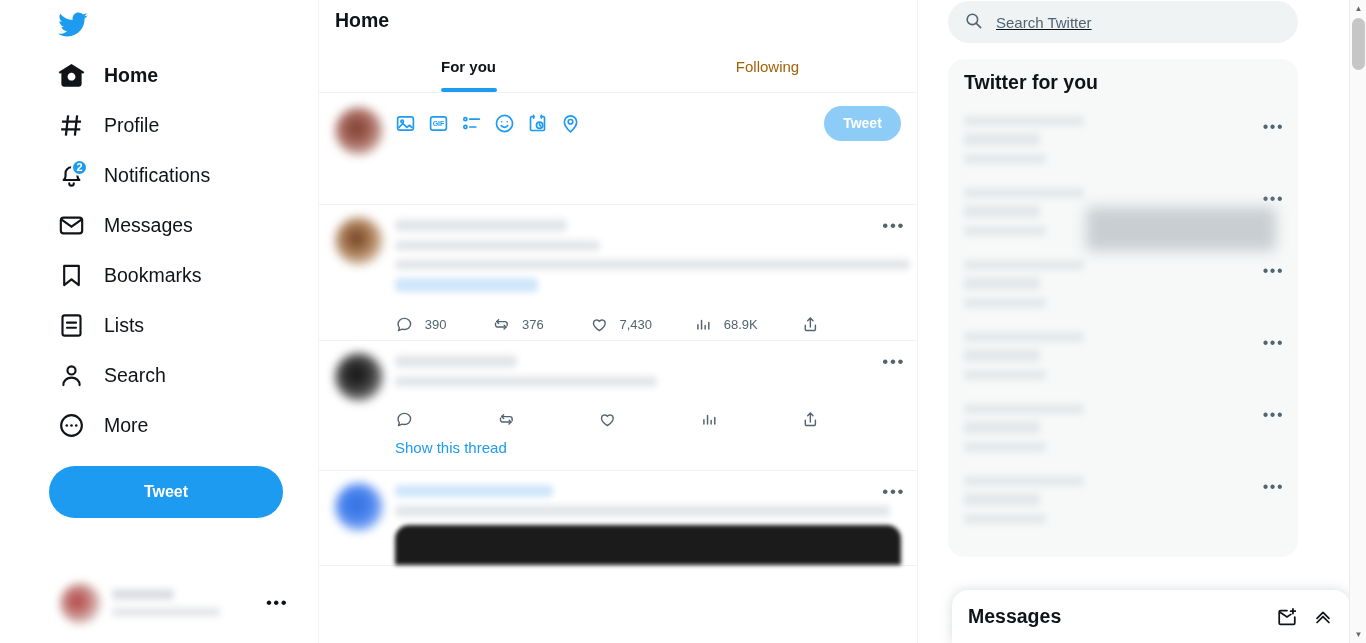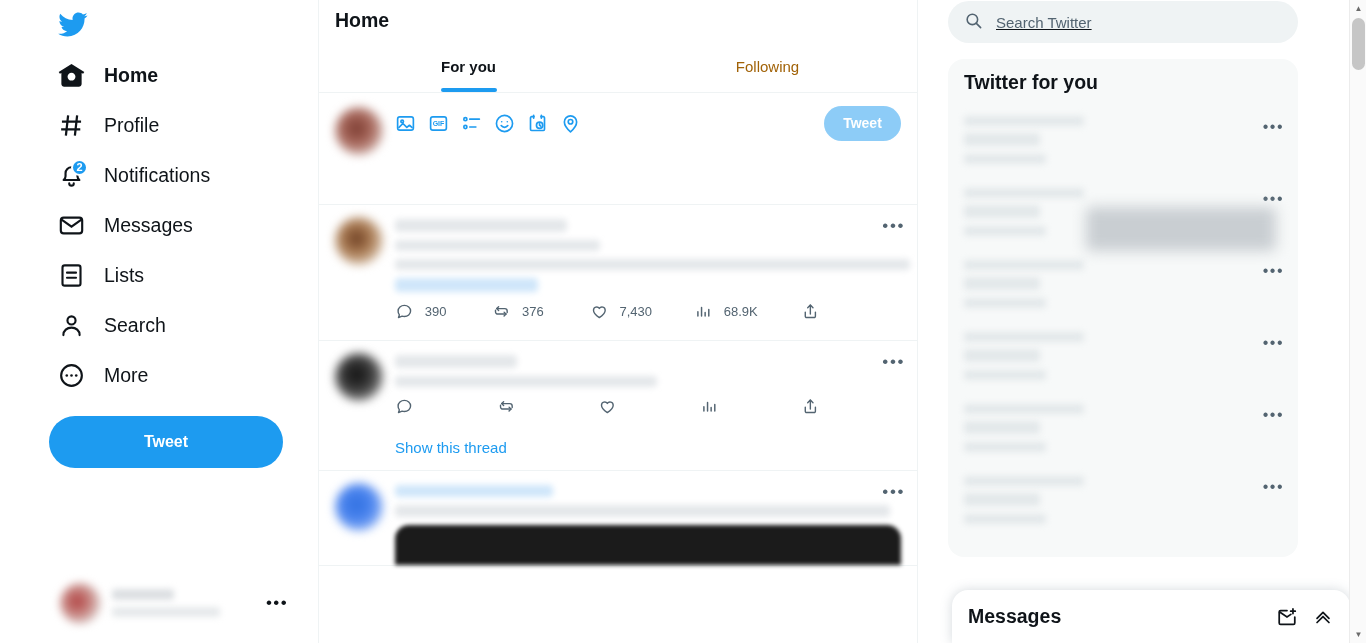--- a/index.html
+++ b/index.html
@@ -147,21 +147,21 @@
   .av-blue  { background: radial-gradient(circle at 45% 45%, #2f6fe0 0%, #4d86ef 42%, #9dbcf6 74%, #e3ecfd 100%); }
   .tw-body { flex: 1; padding-left: 12px; min-width: 0; }
   .tw-more {
     position: absolute; right: 12px; top: 16px;
     color: #536471; font-size: 17px; letter-spacing: 1.6px; line-height: 10px; cursor: pointer;
   }
   .redact { background: #e4e7ea; border-radius: 4px; filter: blur(3.4px); }
   .redact-blue { background: #cfe6fa; border-radius: 4px; filter: blur(3.4px); }
   .rline { height: 12px; margin-bottom: 8px; }
 
-  .actions { display: flex; align-items: flex-start; height: 32px; margin: 10px 0 6px 0; max-width: 425px; }
+  .actions { display: flex; align-items: flex-end; height: 32px; margin: 10px 0 6px 0; max-width: 425px; }
   .act { display: flex; align-items: center; gap: 11px; color: #536471; cursor: pointer; }
   .act svg { width: 18.7px; height: 18.7px; display: block; }
   .act-count { font-size: 13px; color: #536471; }
   .a1 { width: 98px; } .a2 { width: 98px; } .a3 { width: 105px; } .a4 { width: 108px; }
   .actions.nocount .a1, .actions.nocount .a2, .actions.nocount .a3, .actions.nocount .a4 { width: 108px; }
   .show-thread { color: #1d9bf0; font-size: 15px; padding: 4px 0 14px 0; cursor: pointer; }
   .media-thumb { height: 40px; background: #1b1b1b; border-radius: 14px 14px 0 0; margin-top: 6px; filter: blur(2px); }
 
   
   .right {
@@ -281,20 +281,28 @@
       <div class="nav-item">
         <span class="nav-icon">
           <svg viewBox="0 0 24 24" fill="none" stroke="currentColor" stroke-width="1.9">
               <rect x="2.5" y="5" width="19" height="14" rx="2.5"></rect>
               <path d="M3.5 7l8.5 6 8.5-6" stroke-linecap="round"></path>
             </svg>
         </span>
         <span class="nav-label">Messages</span>
       </div>
 
+      <div class="nav-item">
+        <span class="nav-icon">
+          <svg viewBox="0 0 24 24" fill="none" stroke="currentColor" stroke-width="1.9">
+              <path d="M5.5 3.5h13v17l-6.5-5-6.5 5v-17z" stroke-linejoin="round"></path>
+            </svg>
+        </span>
+        <span class="nav-label">Bookmarks</span>
+      </div>
 
       <div class="nav-item">
         <span class="nav-icon">
           <svg viewBox="0 0 24 24" fill="none" stroke="currentColor" stroke-width="1.9">
               <rect x="4" y="3" width="16" height="18" rx="2"></rect>
               <path d="M8 9.5h8M8 14h8" stroke-linecap="round"></path>
             </svg>
         </span>
         <span class="nav-label">Lists</span>
       </div>

